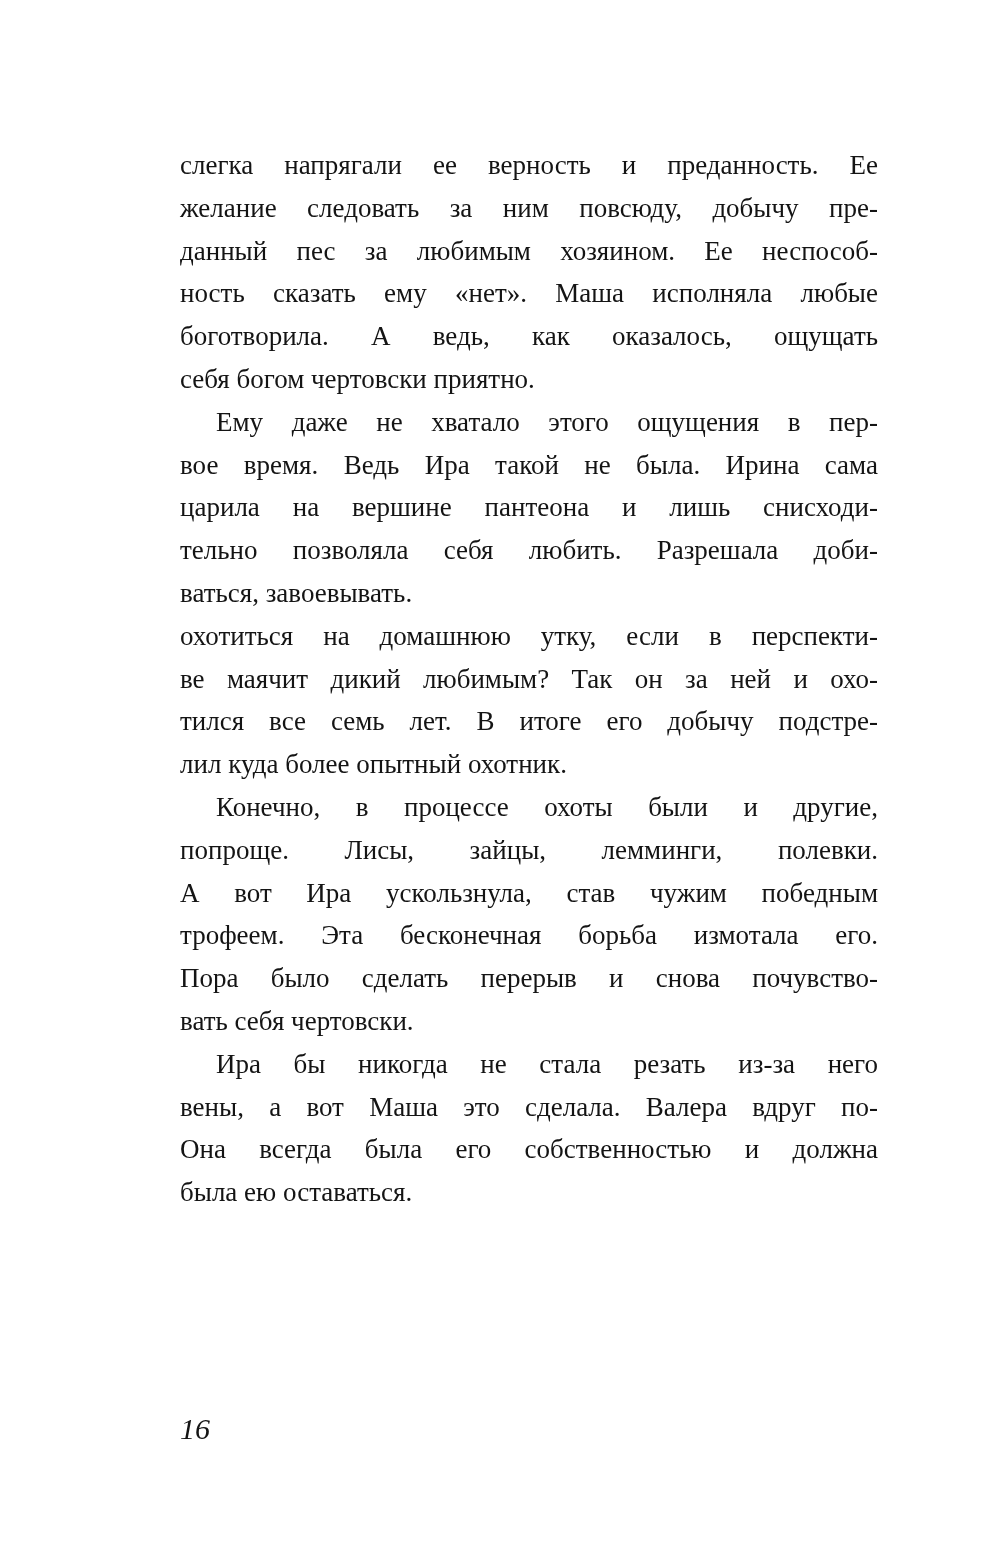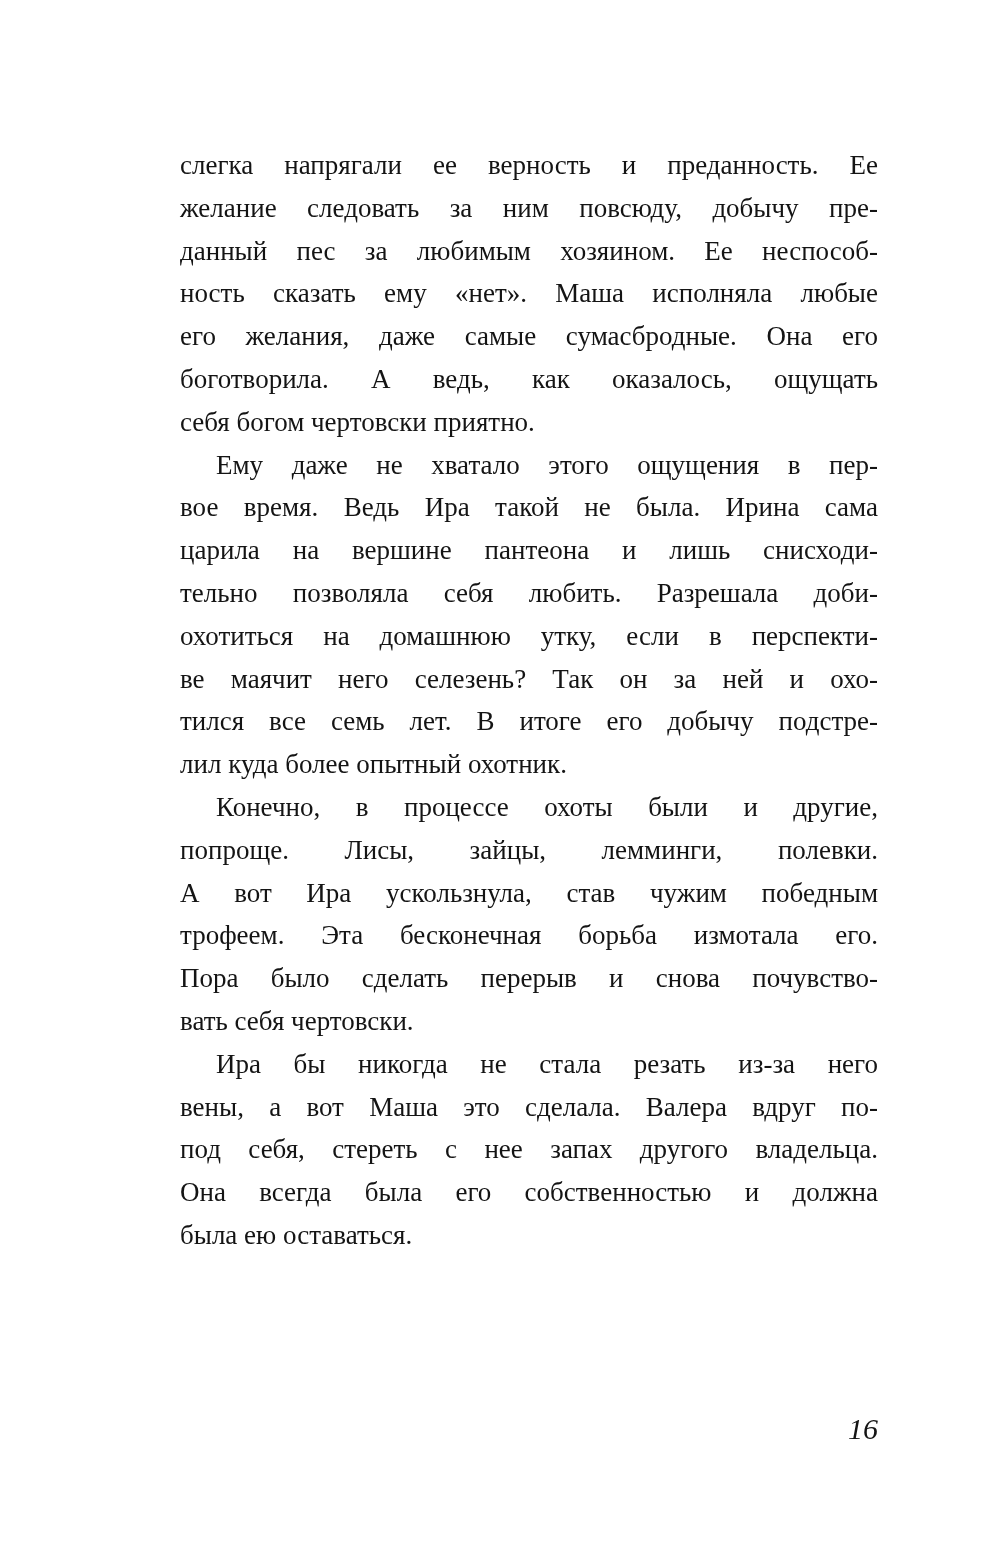--- a/index.html
+++ b/index.html
@@ -42,63 +42,62 @@
     text-align-last: left;
   }
   .line.indent {
     text-indent: 36px;
   }
   .page-number {
     position: absolute;
     left: 180px;
     top: 1408px;
     width: 698px;
-    text-align: right;
+    text-align: left;
     font-style: italic;
     font-size: 30px;
     line-height: 42px;
     color: #141414;
   }
 </style>
 </head>
 <body>
 
 <div class="page">
   <div class="text-block" id="text-block">
       <div class="paragraph">
         <div class="line">слегка напрягали ее верность и преданность. Ее</div>
         <div class="line">желание следовать за ним повсюду, добычу пре-</div>
         <div class="line">данный пес за любимым хозяином. Ее неспособ-</div>
         <div class="line">ность сказать ему «нет». Маша исполняла любые</div>
-        <div class="line">его желания, даже самые сумасбродные. Она его</div>
         <div class="line">боготворила. А ведь, как оказалось, ощущать</div>
         <div class="line last">себя богом чертовски приятно.</div>
       </div>
       <div class="paragraph">
         <div class="line indent">Ему даже не хватало этого ощущения в пер-</div>
         <div class="line">вое время. Ведь Ира такой не была. Ирина сама</div>
         <div class="line">царила на вершине пантеона и лишь снисходи-</div>
         <div class="line">тельно позволяла себя любить. Разрешала доби-</div>
+        <div class="line last">ваться, завоевывать.</div>
       </div>
       <div class="paragraph">
         <div class="line">охотиться на домашнюю утку, если в перспекти-</div>
-        <div class="line">ве маячит него селезень? Так он за ней и охо-</div>
+        <div class="line">ве маячит дикий любимым? Так он за ней и охо-</div>
         <div class="line">тился все семь лет. В итоге его добычу подстре-</div>
         <div class="line last">лил куда более опытный охотник.</div>
       </div>
       <div class="paragraph">
         <div class="line indent">Конечно, в процессе охоты были и другие,</div>
         <div class="line">попроще. Лисы, зайцы, лемминги, полевки.</div>
         <div class="line">А вот Ира ускользнула, став чужим победным</div>
         <div class="line">трофеем. Эта бесконечная борьба измотала его.</div>
         <div class="line">Пора было сделать перерыв и снова почувство-</div>
         <div class="line last">вать себя чертовски.</div>
       </div>
       <div class="paragraph">
         <div class="line indent">Ира бы никогда не стала резать из-за него</div>
         <div class="line">вены, а вот Маша это сделала. Валера вдруг по-</div>
-        <div class="line">под себя, стереть с нее запах другого владельца.</div>
         <div class="line">Она всегда была его собственностью и должна</div>
         <div class="line last">была ею оставаться.</div>
       </div>
     </div>
   <div class="page-number">16</div>
 </div>
 
 </body></html>

